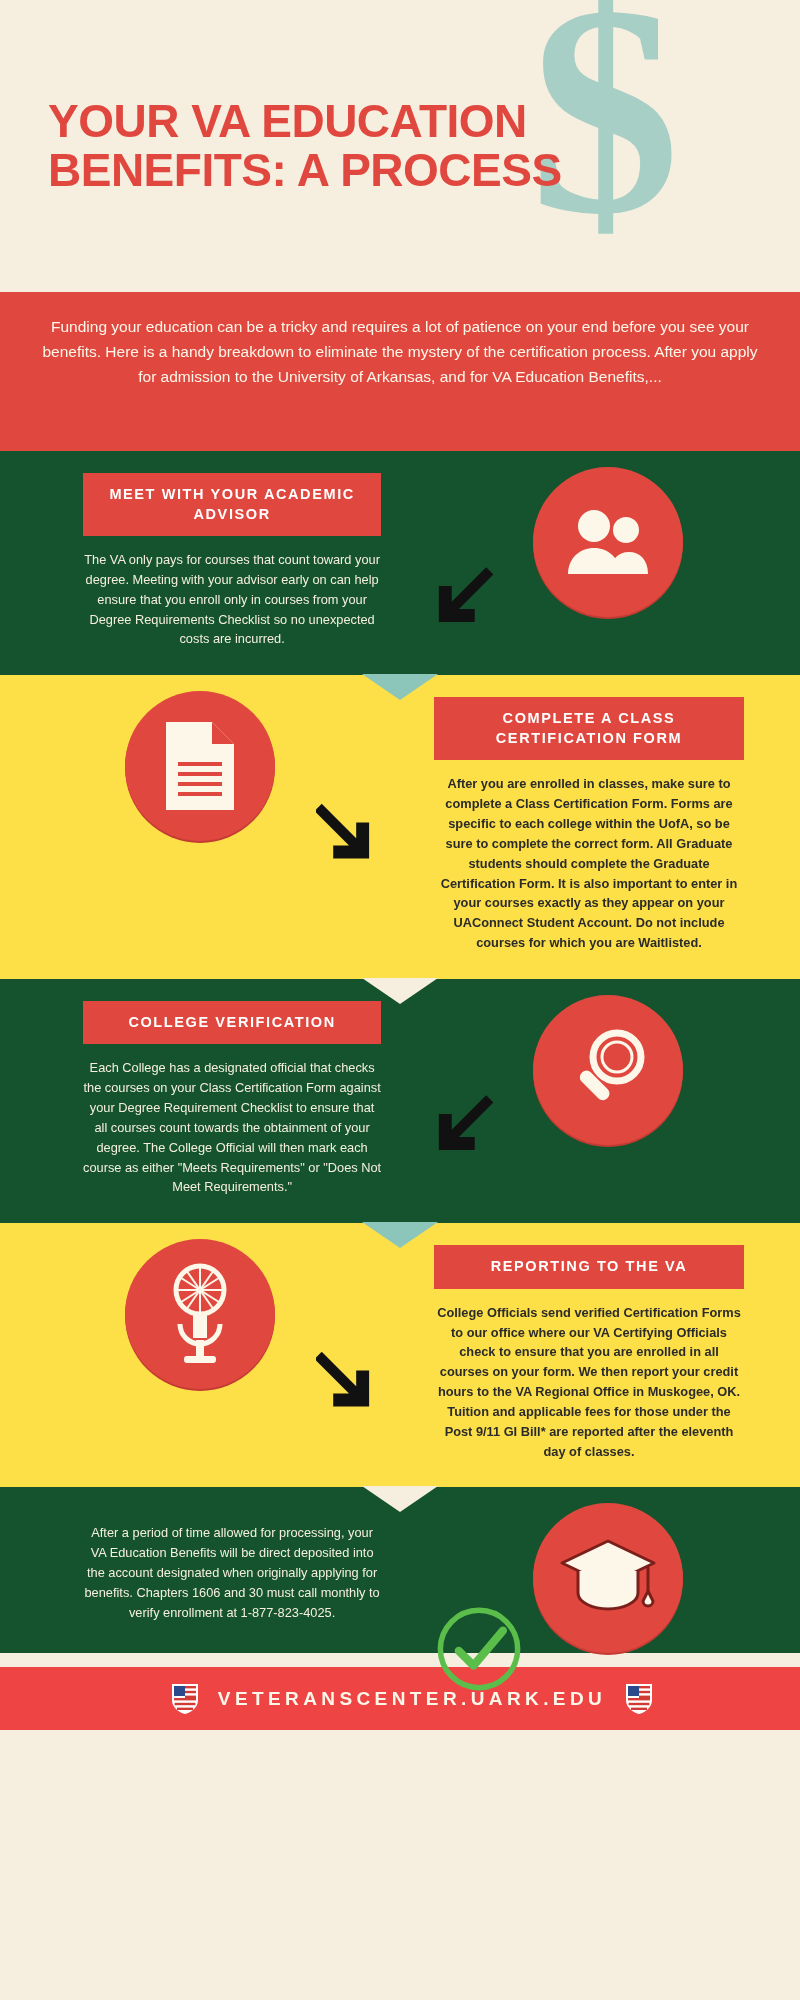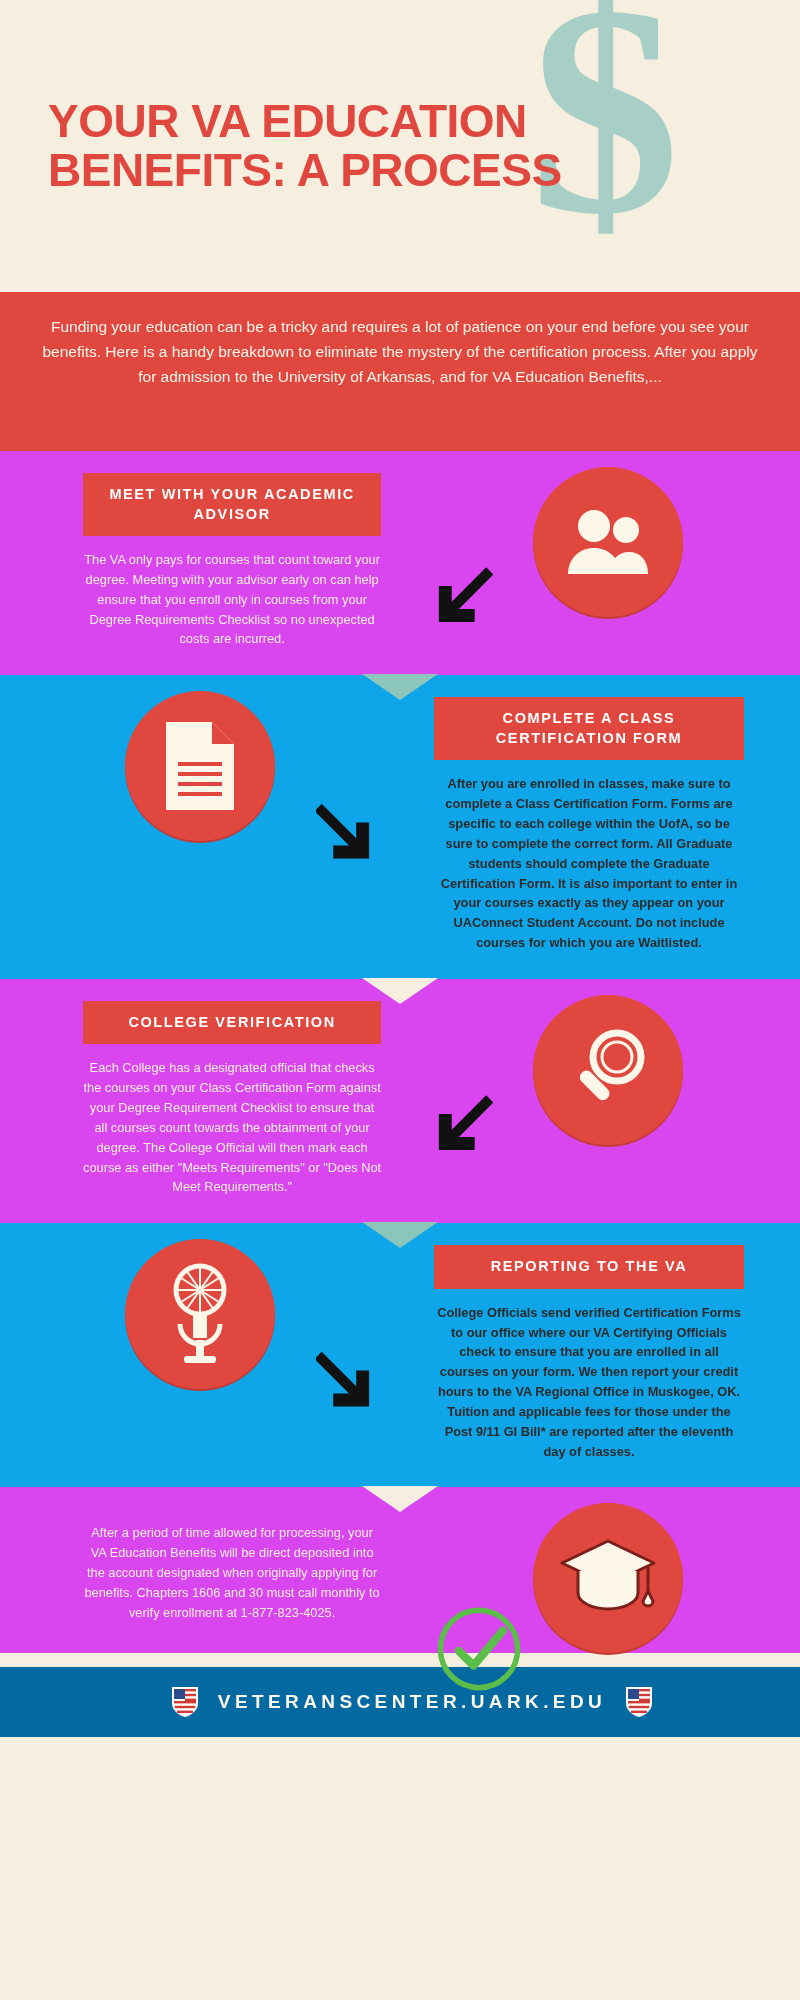--- a/index.html
+++ b/index.html
@@ -51,22 +51,22 @@
     color: #fdf7ea;
     padding: 22px 34px 26px 34px;
     text-align: center;
     font-size: 15.5px;
     line-height: 1.62;
     height: 159px;
   }
 
   
   .band { position: relative; width: 800px; }
-  .band.teal { background: #d946ef; padding-left: 27px; }
-  .band.cream { background: #0ea5e9; }
+  .band.teal { background: #14532d; padding-left: 27px; }
+  .band.cream { background: #fde047; }
 
   
   .notch {
     position: absolute;
     left: 50%;
     bottom: -25px;
     margin-left: -38px;
     width: 0; height: 0;
     border-left: 38px solid transparent;
     border-right: 38px solid transparent;
@@ -119,22 +119,22 @@
     box-shadow: 0 2px 0 #c43b33;
   }
   .circle svg { display: block; }
 
   
   .arrow { position: absolute; width: 78px; height: 78px; }
   .arrow svg { display: block; width: 100%; height: 100%; }
 
   
   .footer {
-    background: #0369a1;
-    height: 70px;
+    background: #ef4444;
+    height: 63px;
     display: flex;
     align-items: center;
     justify-content: center;
     gap: 18px;
     padding-left: 24px;
   }
   .footer-url {
     color: #fdf7ea;
     font-weight: bold;
     font-size: 19px;

